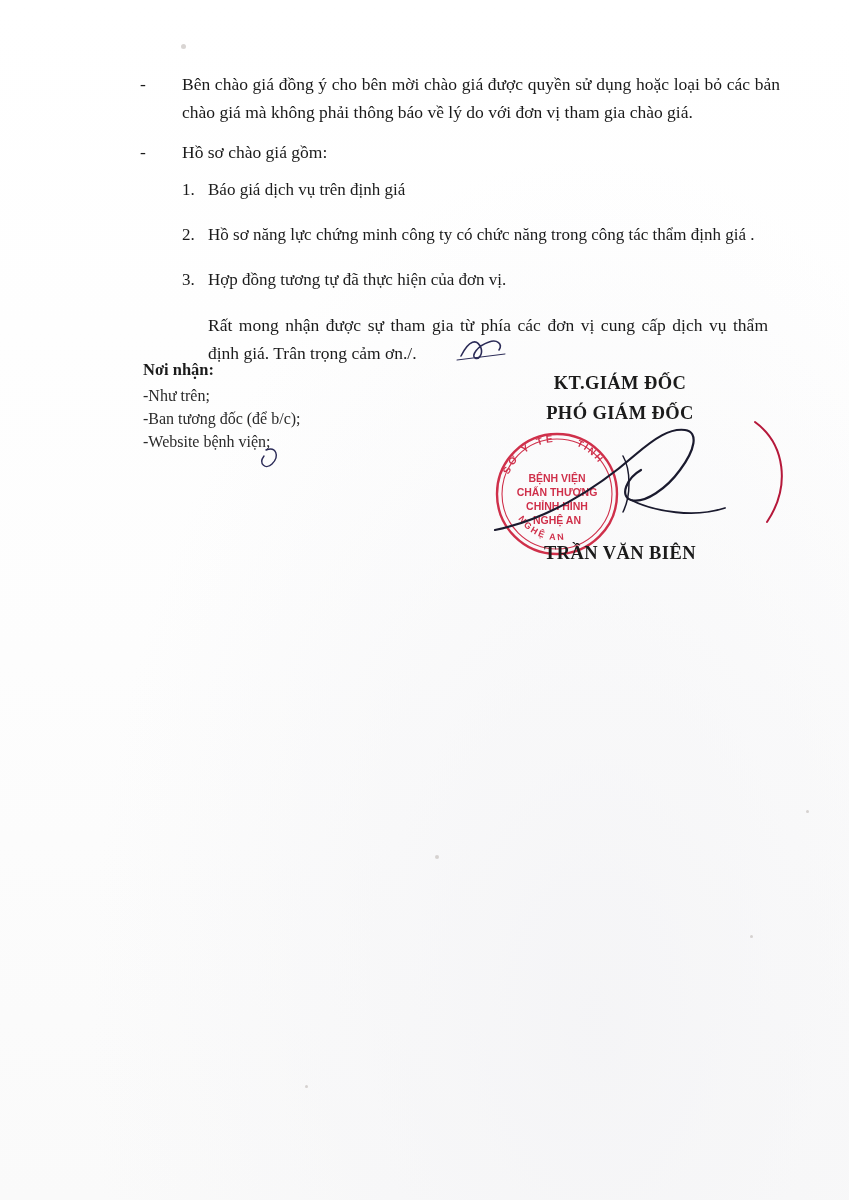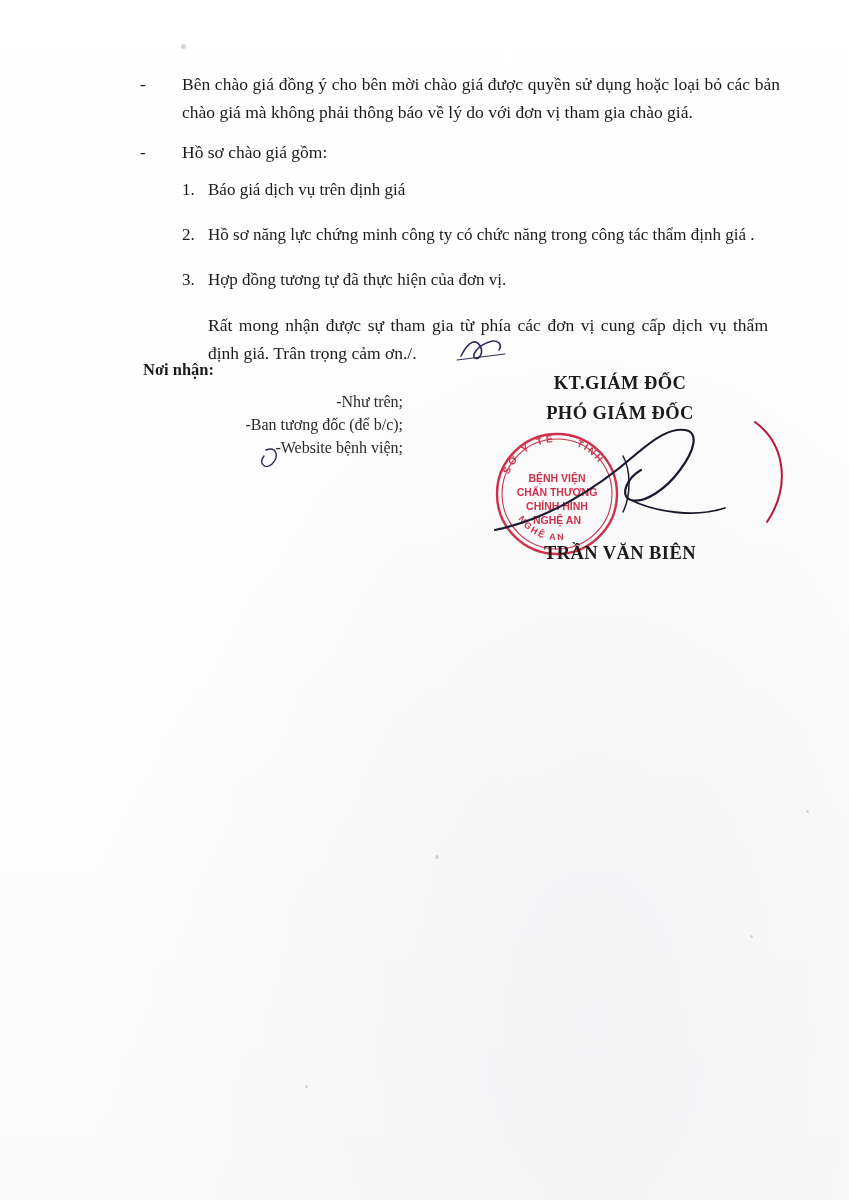--- a/index.html
+++ b/index.html
@@ -94,27 +94,26 @@
   .recipients {
     position: absolute;
     left: 143px;
     top: 358px;
     width: 260px;
   }
   .recipients-title {
     font-weight: bold;
     font-size: 16.5px;
     line-height: 24px;
-    margin-bottom: 8px;
+    margin-bottom: 2px;
   }
   .recipients-item {
     font-size: 16px;
     line-height: 23px;
     color: #2a2a2a;
-    text-align: right;
   }
 
   
   .signature {
     position: absolute;
     left: 470px;
     top: 368px;
     width: 300px;
     text-align: center;
   }

